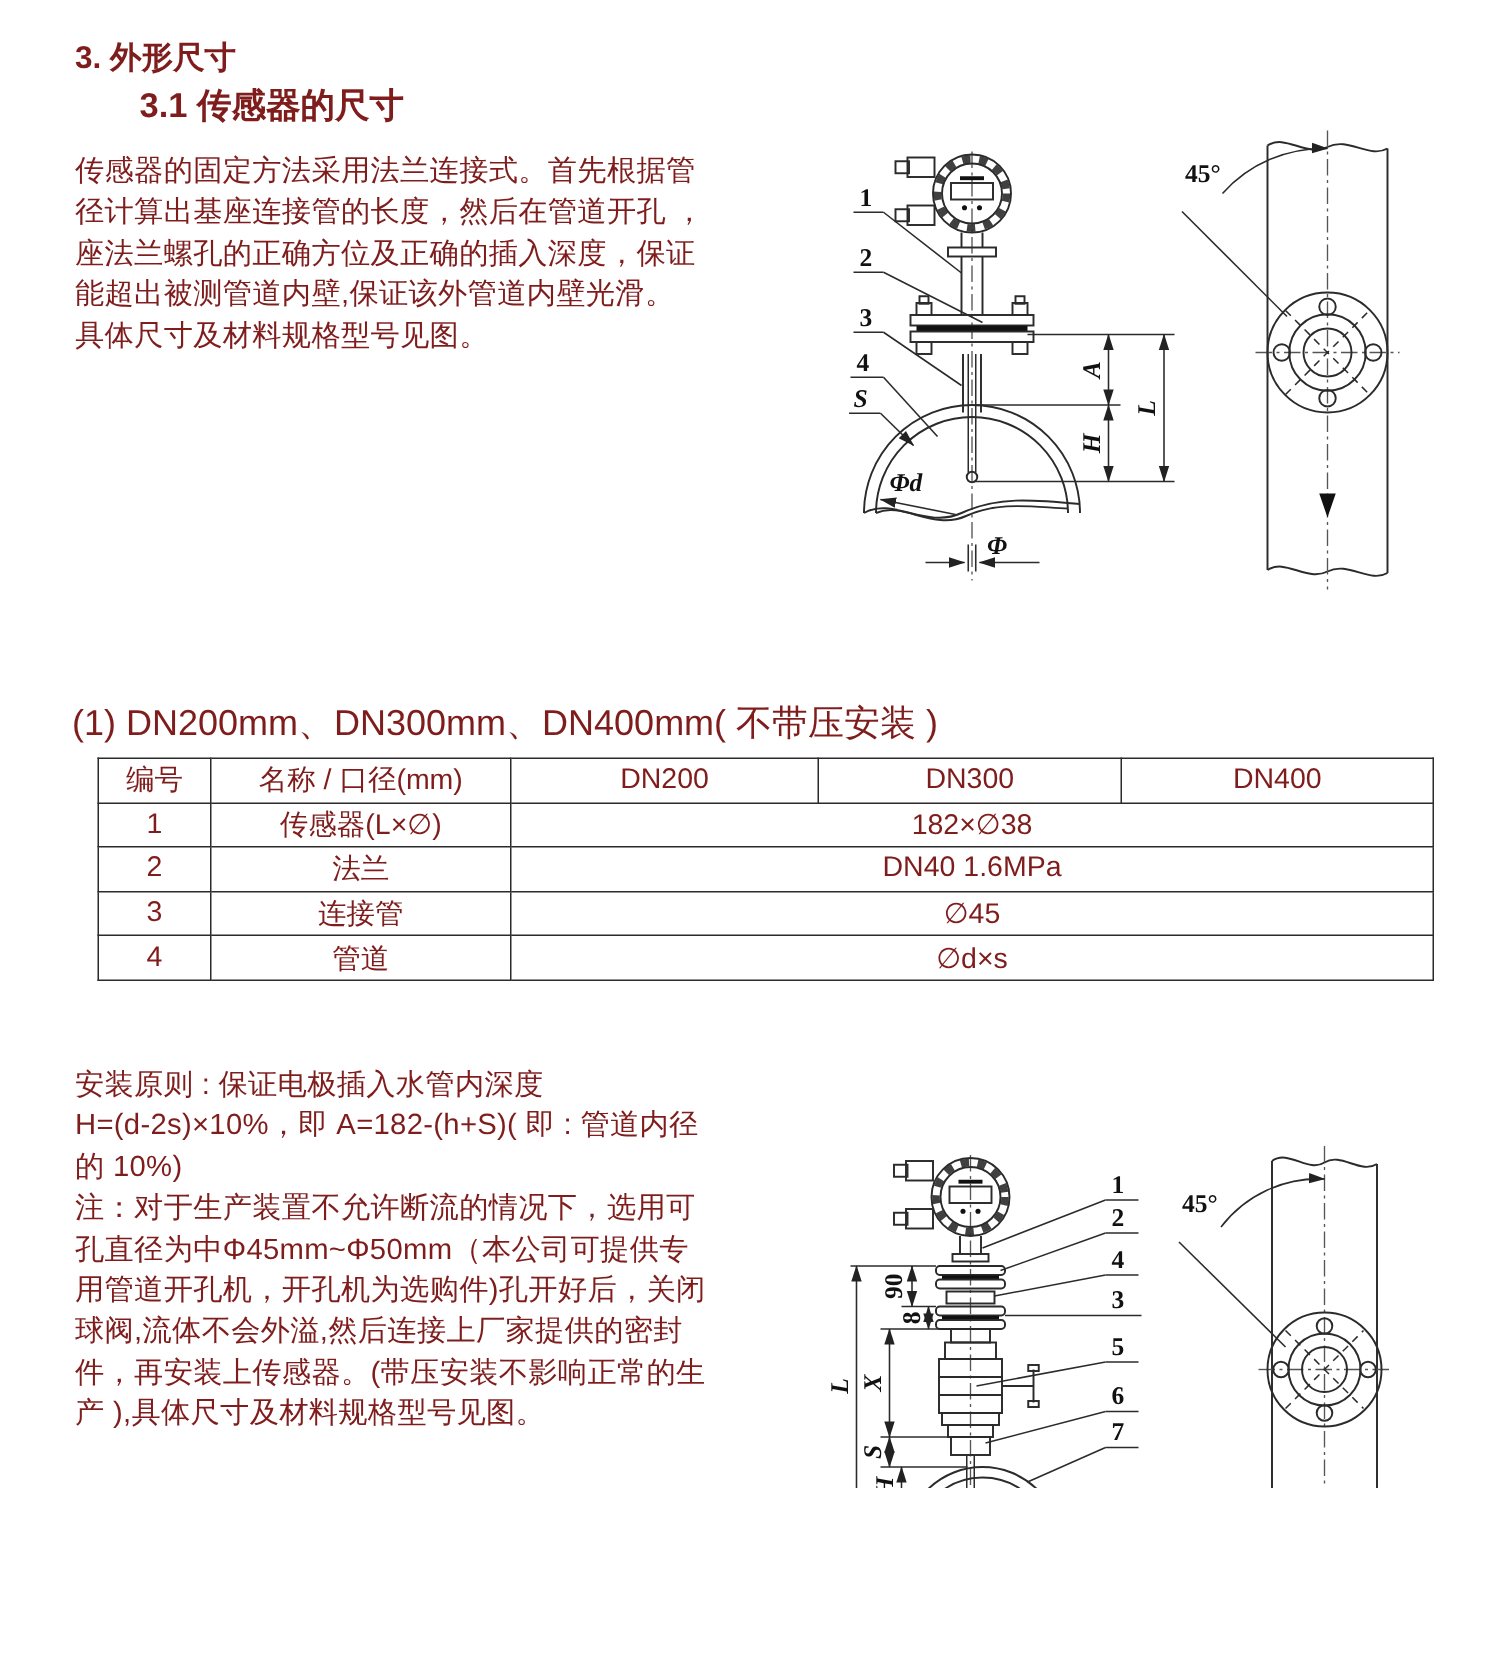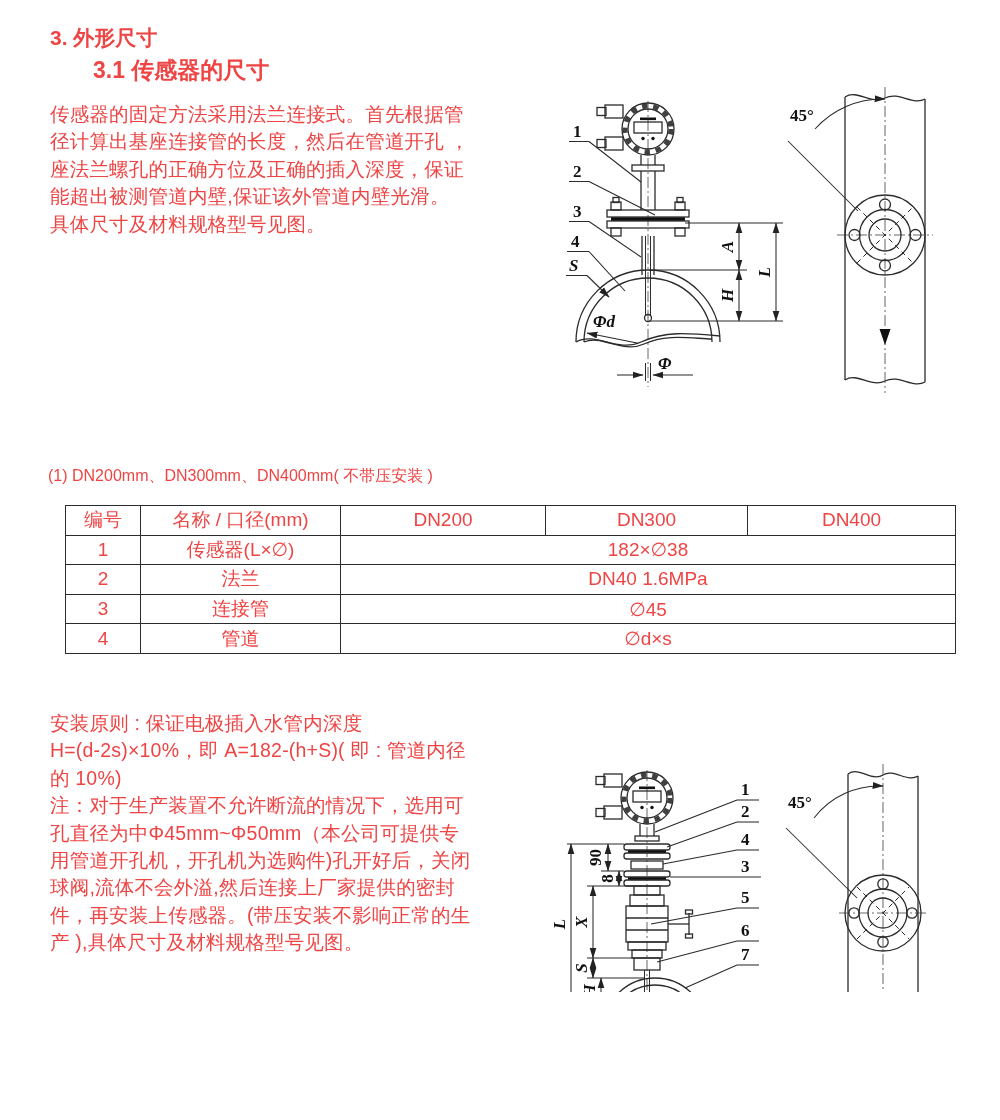--- a/index.html
+++ b/index.html
@@ -1,25 +1,25 @@
 <!DOCTYPE html>
 <html><head>
 <meta charset="utf-8">
 <style>
   html,body { margin:0; padding:0; background:#ffffff; }
   .page {
     position:relative; width:1000px; height:992px; background:#fff;
-    font-family:"Liberation Sans", sans-serif; color:#ef4444; overflow:hidden;
+    font-family:"Liberation Sans", sans-serif; color:#7f1d1d; overflow:hidden;
   }
   .h1 { position:absolute; left:50px; top:24px; font-size:21px; font-weight:bold; }
   .h2 { position:absolute; left:93px; top:55px; font-size:23px; font-weight:bold; }
   .para { position:absolute; font-size:19.5px; line-height:27.4px; letter-spacing:.2px; }
   #para1 { left:50px; top:101px; width:505px; }
   #para2 { left:50px; top:710px; width:505px; }
-  .caption { position:absolute; left:48px; top:466px; font-size:16px; }
+  .caption { position:absolute; left:48px; top:466px; font-size:24px; }
   table.spec {
     position:absolute; left:65px; top:505px; width:890px;
     border-collapse:collapse; table-layout:fixed;
   }
   table.spec th, table.spec td {
     border:1.6px solid #2b2b2b; height:28.6px; padding:0;
     text-align:center; vertical-align:middle; font-size:19px; font-weight:normal;margin-top:33px;
   }
   svg { position:absolute; }
   #svg1 { left:545px; top:75px; }

